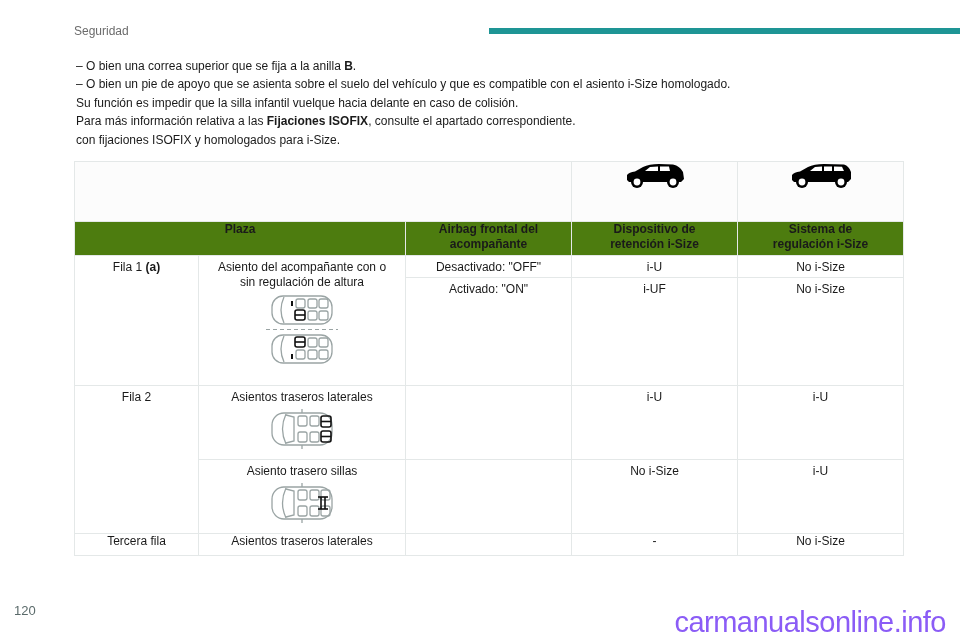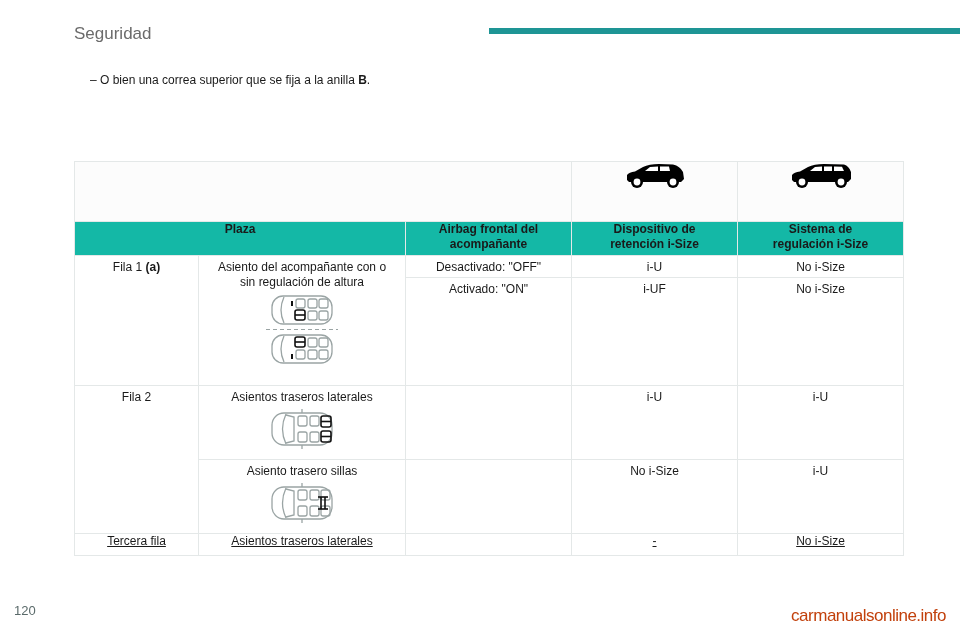--- a/index.html
+++ b/index.html
@@ -1,44 +1,48 @@
 <!DOCTYPE html>
 <html><head>
 <meta charset="utf-8">
 <style>
   html, body { margin:0; padding:0; background:#ffffff; }
   body { width:960px; height:640px; position:relative; overflow:hidden;
          font-family:"Liberation Sans", sans-serif; color:#1a1a1a; }
-  .header-title { position:absolute; left:74px; top:24px; font-size:17px; color:#6b6b6b; }
+  .header-title { position:absolute; left:74px; top:24px; font-size:12px; color:#6b6b6b; }
   .header-bar { position:absolute; left:489px; top:28px; width:471px; height:6px; background:#1e9595; }
   .intro { position:absolute; left:74px; top:56px; width:840px; font-size:12px; line-height:16.4px; }
-  .intro p { margin:16px; white-space:nowrap; }
+  .intro p { margin:2px; white-space:nowrap; }
   table.seat { position:absolute; left:74px; top:161px; width:829px; border-collapse:collapse;
                font-size:12px; table-layout:fixed; }
   table.seat td { border:1px solid #e4e8e8; text-align:center; vertical-align:top; padding:0; }
   .icon-row td { height:59px; vertical-align:middle; background:#fcfcfc; }
-  .head-row td { height:33px; font-weight:bold; vertical-align:middle; line-height:15px; background:#14b8a6; }
+  .head-row td { height:33px; font-weight:bold; vertical-align:middle; line-height:15px; background:#4d7c0f; }
   .cell-text { padding-top:4px; line-height:15px; }
   .r1a td { height:21px; }
   .r1b td { height:107px; }
   .r2a td { height:73px;margin-top:44px; }
   .r2b td { height:73px; }
-  .r3 td { height:21px; vertical-align:middle;text-decoration:underline; }
+  .r3 td { height:21px; vertical-align:middle; }
   .seat-icon { display:block; margin:4px auto 0; }
   .page-num { position:absolute; left:14px; top:603px; font-size:13px; color:#5a6a6a; }
-  .watermark { position:absolute; right:14px; top:606px; font-size:17px; color:#c2410c; letter-spacing:-0.5px; }
+  .watermark { position:absolute; right:14px; top:606px; font-size:29px; color:#8b5cf6; letter-spacing:-0.5px; }
 </style>
 </head>
 <body>
 
 <div class="header-title">Seguridad</div>
 <div class="header-bar"></div>
 
 <div class="intro">
   <p><span>– O bien una correa superior que se fija a la anilla </span><b>B</b><span>.</span></p>
+  <p>– O bien un pie de apoyo que se asienta sobre el suelo del vehículo y que es compatible con el asiento i-Size homologado.</p>
+  <p>Su función es impedir que la silla infantil vuelque hacia delante en caso de colisión.</p>
+  <p><span>Para más información relativa a las </span><b>Fijaciones ISOFIX</b><span>, consulte el apartado correspondiente.</span></p>
+  <p>con fijaciones ISOFIX y homologados para i-Size.</p>
 </div>
 
 <table class="seat">
   <colgroup>
     <col style="width:124px">
       <col style="width:207px">
       <col style="width:166px">
       <col style="width:166px">
       <col style="width:166px">
   </colgroup>

